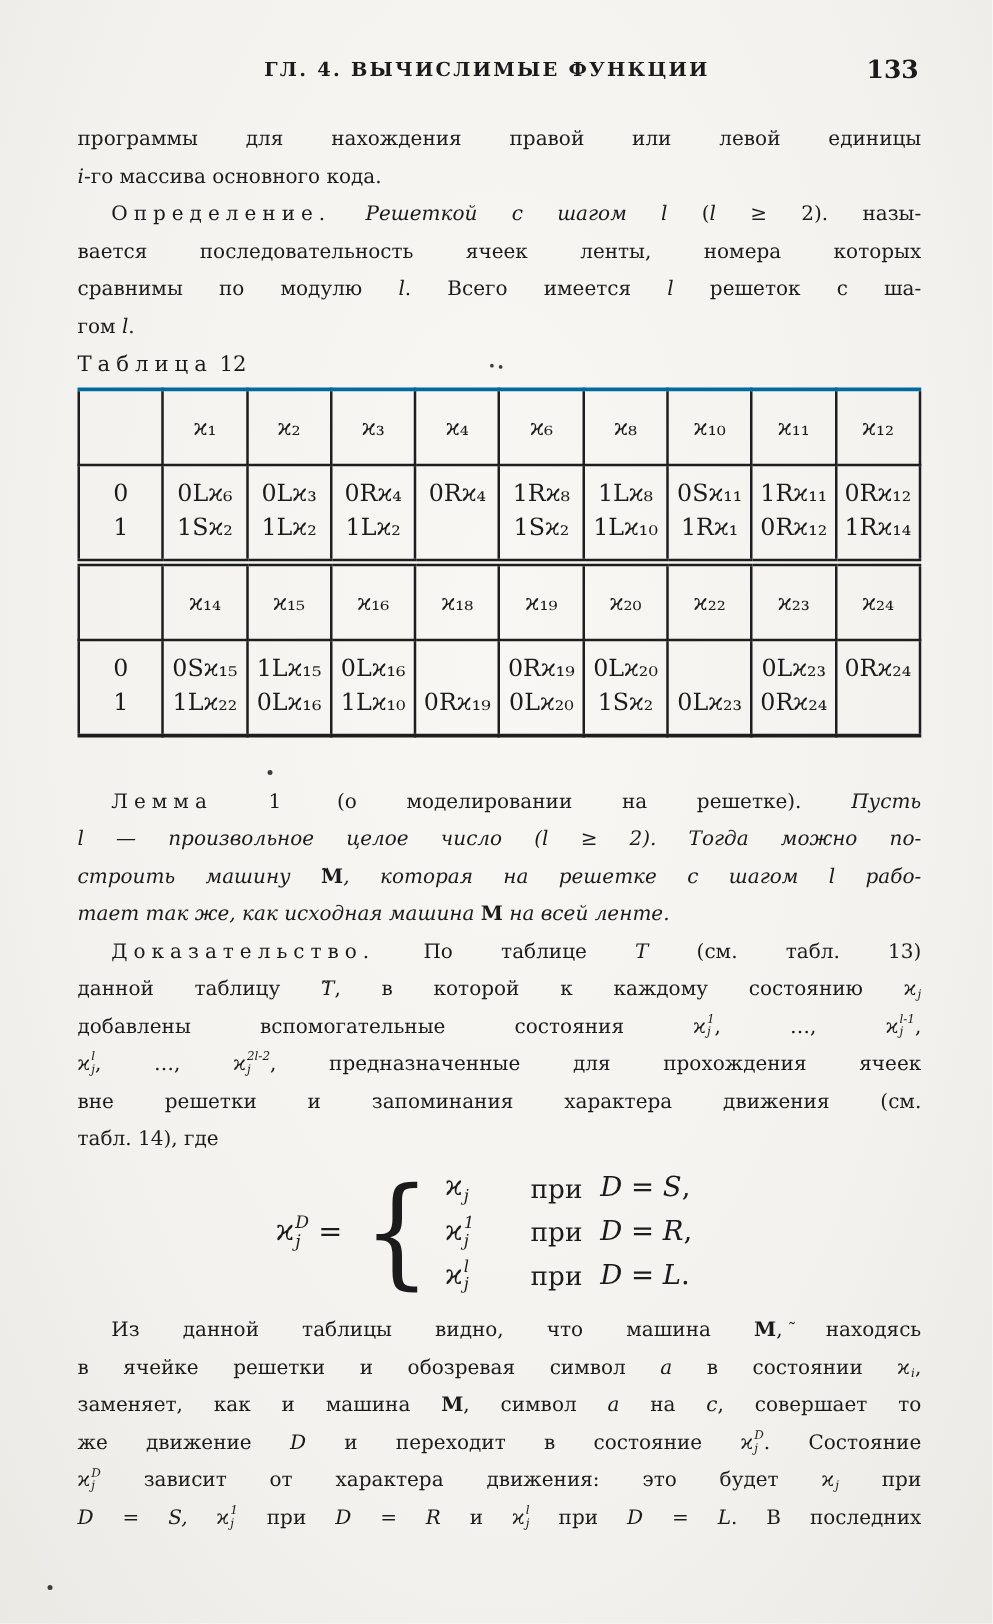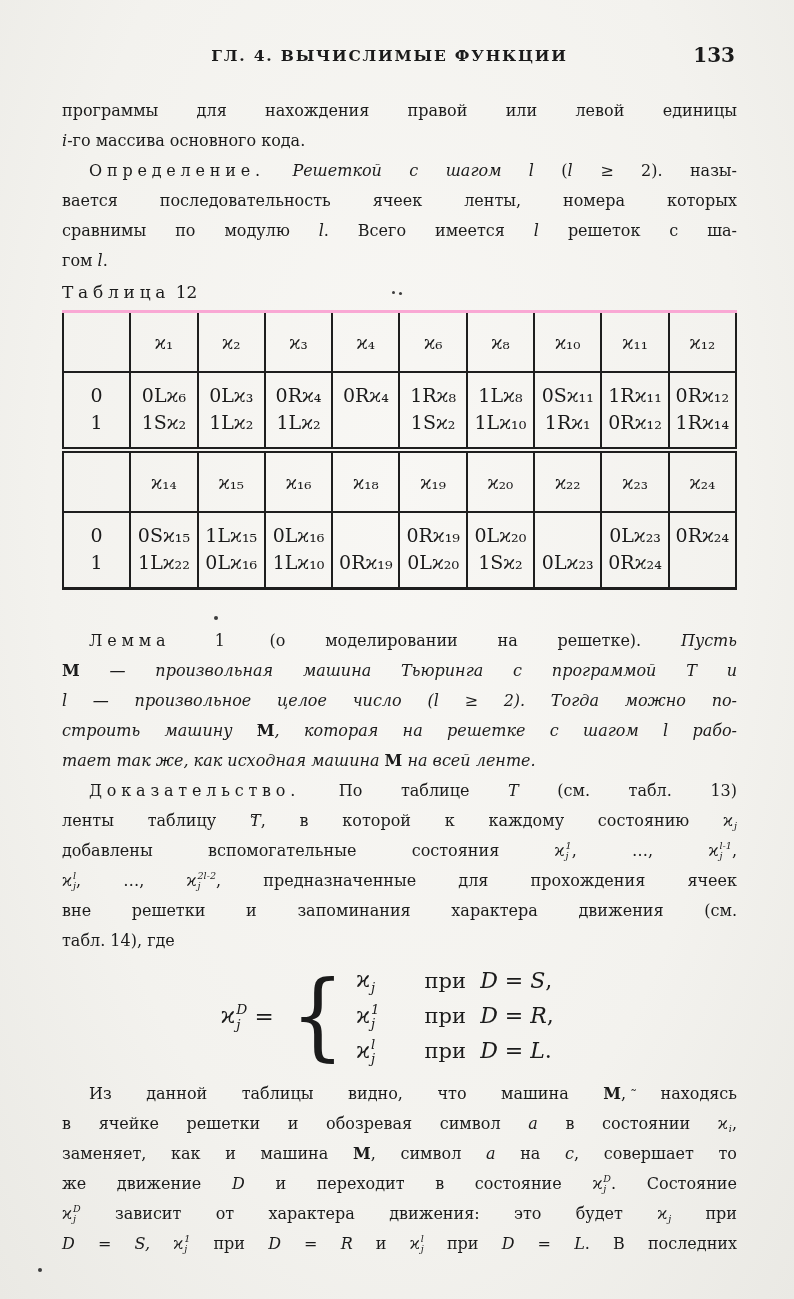--- a/index.html
+++ b/index.html
@@ -34,21 +34,21 @@
   .ms{display:inline-flex;align-items:center;white-space:nowrap;}
   .mb{line-height:1;}
   .sc{display:inline-flex;flex-direction:column;font-size:0.60em;line-height:1.05;
       font-style:italic;margin-left:1px;transform:translateY(0.04em);}
   .su,.sb{display:block;min-height:1em;text-align:left;}
   
   .caption{text-align:left;padding-right:24px;font-size:17px;margin-top:6px;height:24px;}
   .capw{letter-spacing:0.28em;}
   
   table.ttable{width:100%;border-collapse:collapse;table-layout:fixed;margin-top:4px;
-      border-top:3px solid #f9a8d4;border-bottom:3px solid #1e1e1e;}
+      border-top:3px solid #0369a1;border-bottom:3px solid #1e1e1e;}
   table.ttable td{border-left:2px solid #1e1e1e;border-right:2px solid #1e1e1e;
       text-align:center;padding:0;}
   tr.hrow td{height:58px;font-size:18px;vertical-align:middle;border-bottom:2px solid #1e1e1e;}
   tr.h2 td{border-top:6px double #1e1e1e;}
   tr.drow td{padding:9px 0 11px;font-size:19px;vertical-align:top;}
   .cl{height:27px;line-height:27px;}
   
   .eqwrap{display:flex;justify-content:center;align-items:center;gap:6px;
       margin:8px 0 10px;transform:translateX(6px);}
   .eq-lhs{font-size:23px;display:inline-flex;align-items:center;white-space:pre;}
@@ -198,26 +198,25 @@
       <td>
             <div class="cl">0Rϰ₂₄</div>
             <div class="cl"></div>
           </td>
     </tr>
   </tbody>
     </table>
 
   <div class="textblock tb2">
     <div class="ln ind"><span class="sp">Лемма 1</span><span> (о моделировании на решетке). </span><span class="it">Пусть</span></div>
-    <div class="ln"><span class="frak">M</span><span class="it"> — произвольная машина Тьюринга с программой T и</span></div>
     <div class="ln"><span class="it">l — произвольное целое число (l ≥ 2). Тогда можно по-</span></div>
     <div class="ln"><span class="it">строить машину </span><span class="frak tld">M</span><span class="it">, которая на решетке с шагом l рабо-</span></div>
     <div class="ln end"><span class="it">тает так же, как исходная машина </span><span class="frak">M</span><span class="it"> на всей ленте.</span></div>
     <div class="ln ind"><span class="sp">Доказательство.</span><span> По таблице </span><span class="it">T</span><span> (см. табл. 13)</span></div>
-    <div class="ln"><span>ленты таблицу </span><span class="it tld">T</span><span>, в которой к каждому состоянию </span><span class="ms">
+    <div class="ln"><span>данной таблицу </span><span class="it tld">T</span><span>, в которой к каждому состоянию </span><span class="ms">
           <span class="mb">ϰ</span>
           <span class="sc">
             <span class="su"></span>
             <span class="sb">j</span>
           </span>
         </span></div>
     <div class="ln"><span>добавлены вспомогательные состояния </span><span class="ms">
           <span class="mb">ϰ</span>
           <span class="sc">
             <span class="su">1</span>

